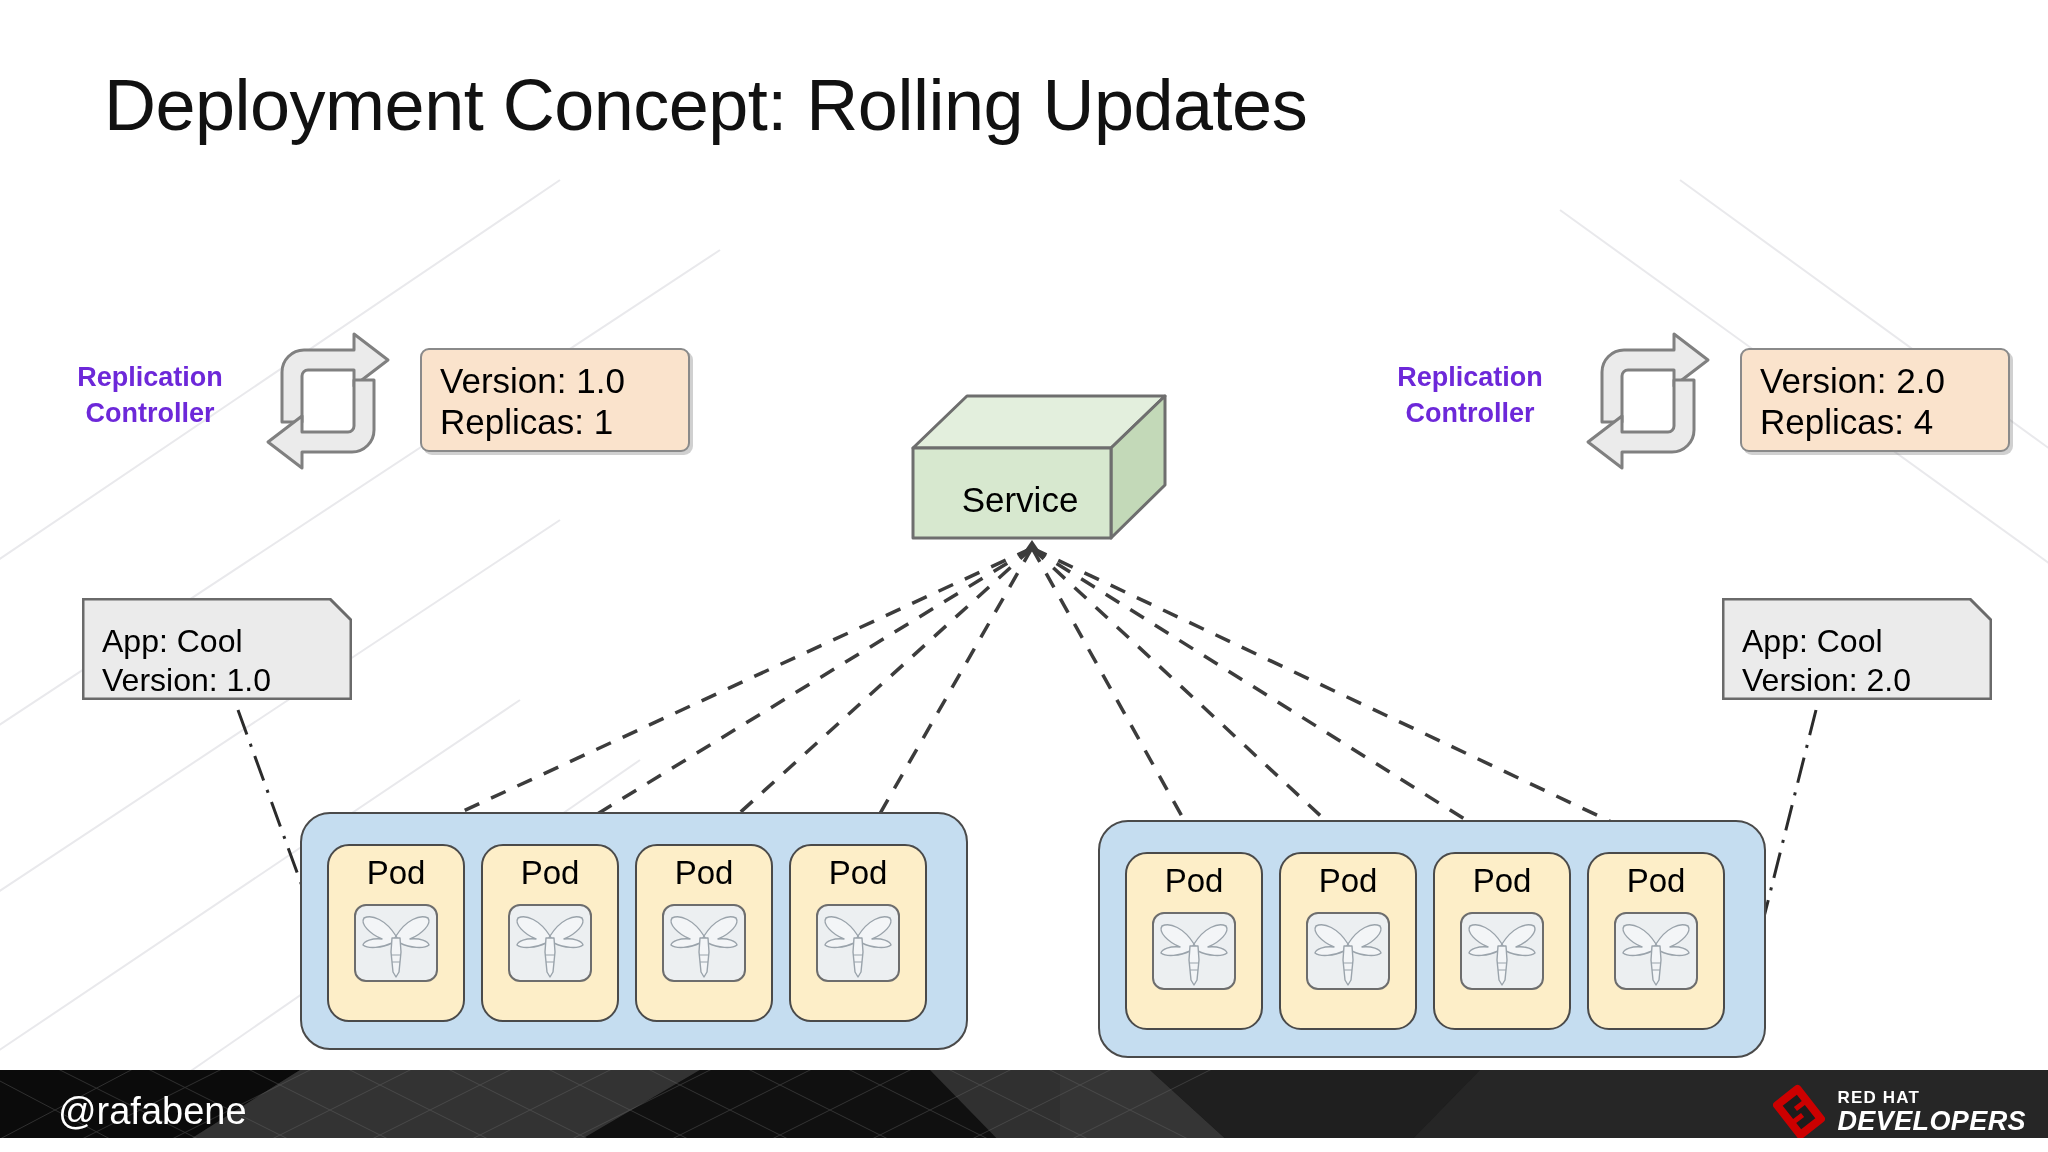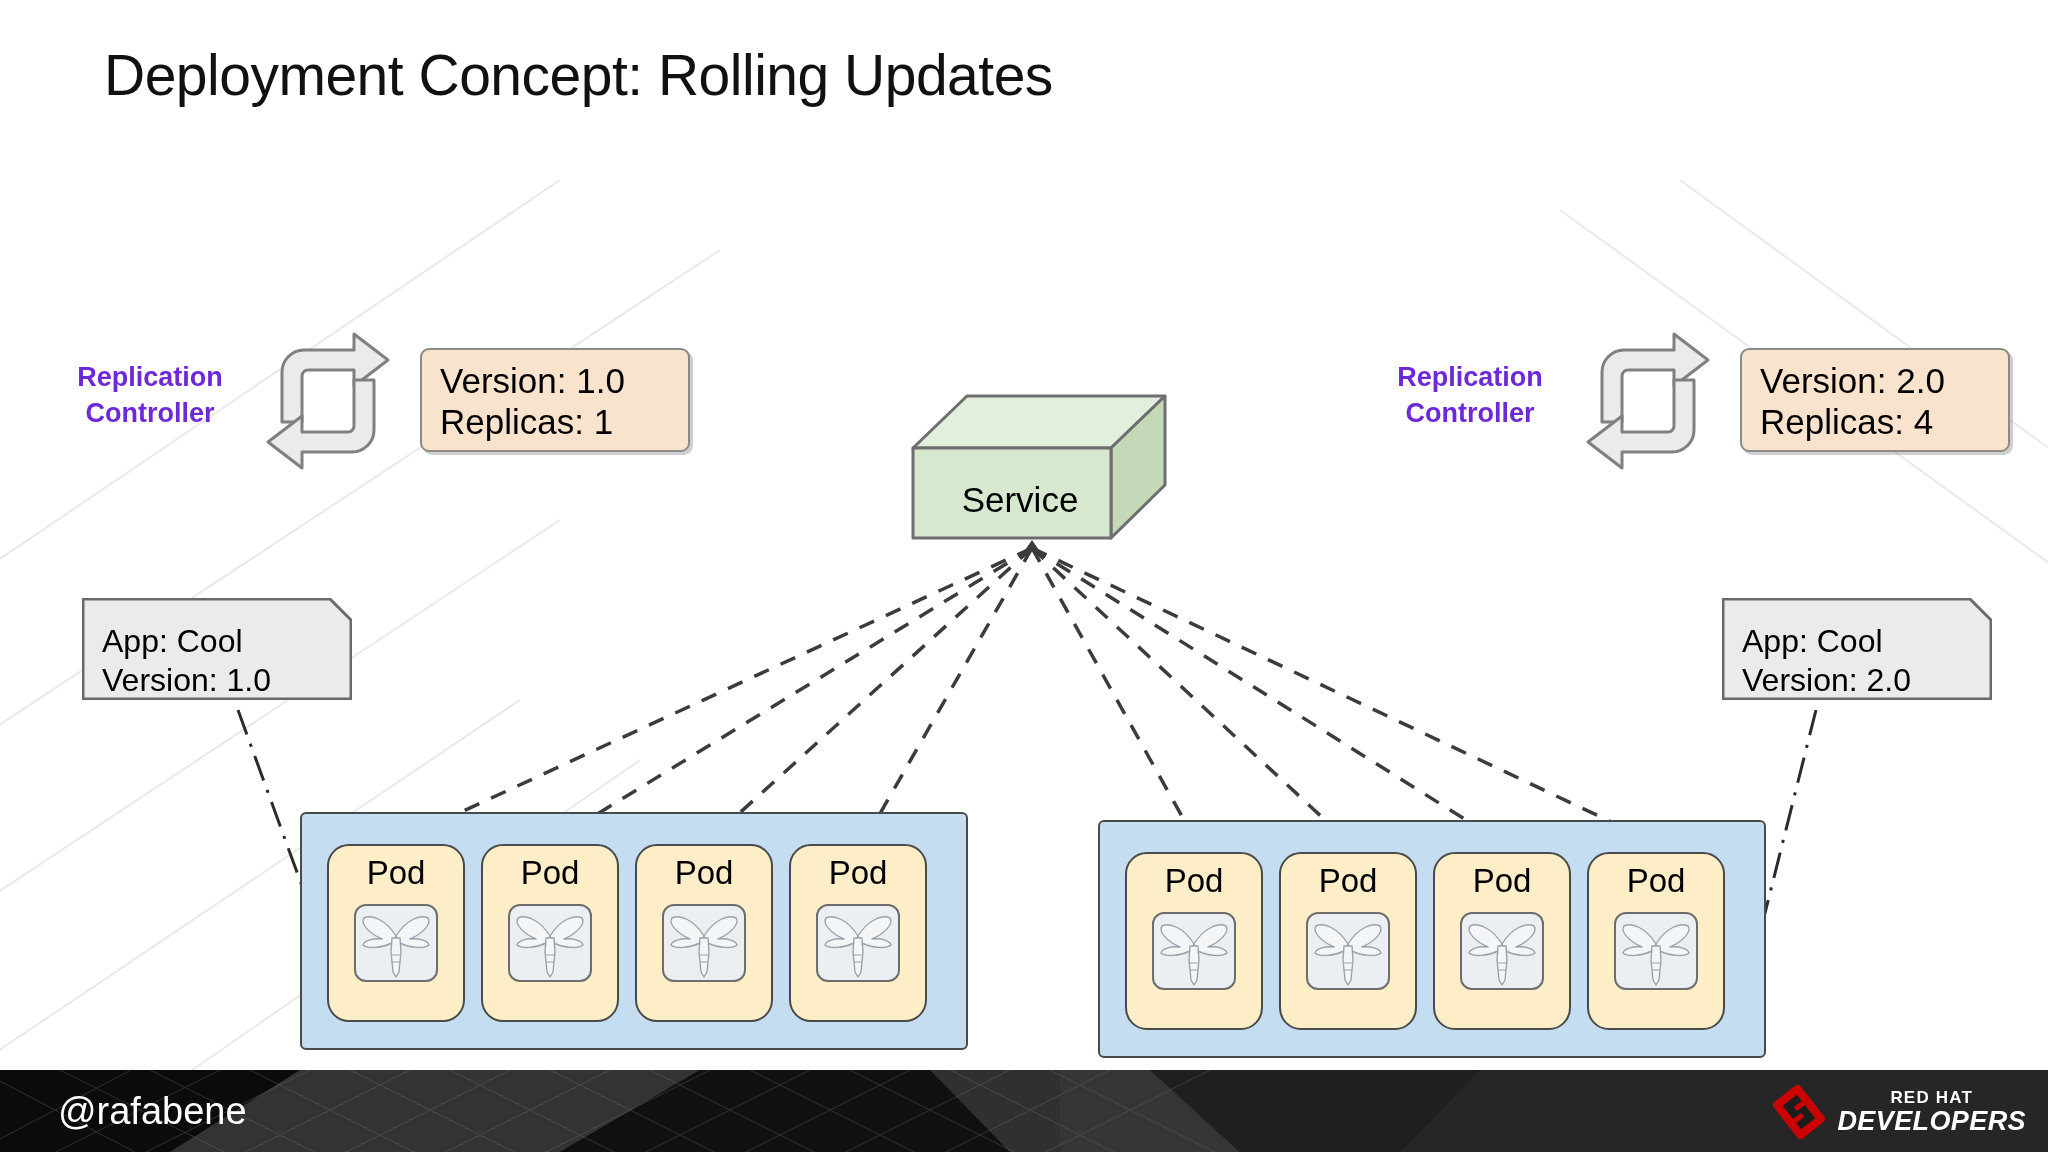--- a/index.html
+++ b/index.html
@@ -23,22 +23,22 @@
     position: absolute;
     left: 0; top: 0;
     width: 2048px; height: 1152px;
     pointer-events: none;
   }
 
   
   #page-title {
     position: absolute;
     left: 104px;
-    top: 42px;
-    font-size: 57px;
+    top: 64px;
+    font-size: 72px;
     font-weight: 400;
     color: #111111;
     letter-spacing: -0.5px;
     white-space: nowrap;
     font-family: "Liberation Sans", sans-serif;
   }
 
   
   .rc-group { position: absolute; }
   .rc-label {
@@ -94,21 +94,21 @@
     line-height: 1.22;
     color: #000000;
     white-space: nowrap;
   }
 
   
   .pod-group {
     position: absolute;
     background: #c5ddf0;
     border: 2px solid #4a4a4a;
-    border-radius: 6px;
+    border-radius: 30px;
     box-sizing: border-box;
   }
   .pod {
     position: absolute;
     background: #fdeec8;
     border: 2px solid #4a4a4a;
     border-radius: 22px;
     box-sizing: border-box;
   }
   .pod-label {
@@ -141,24 +141,23 @@
     height: 1152px;
     pointer-events: none;
   }
 
   
   #footer {
     position: absolute;
     left: 0;
     top: 1070px;
     width: 2048px;
-    height: 82px;
+    height: 68px;
     background: #1c1c1c;
     overflow: hidden;
-    text-align: center;
   }
   #footer-handle {
     position: absolute;
     left: 58px;
     top: 20px;
     font-size: 38px;
     color: #ffffff;
     white-space: nowrap;
     z-index: 3;
   }

